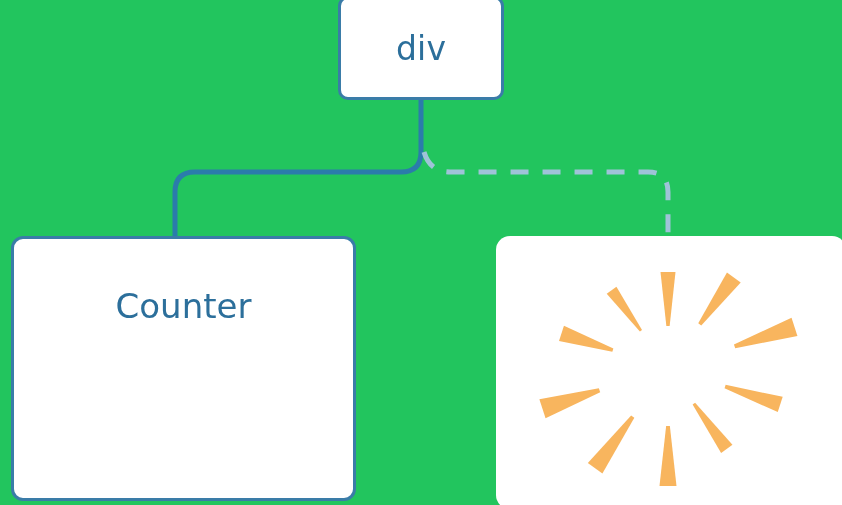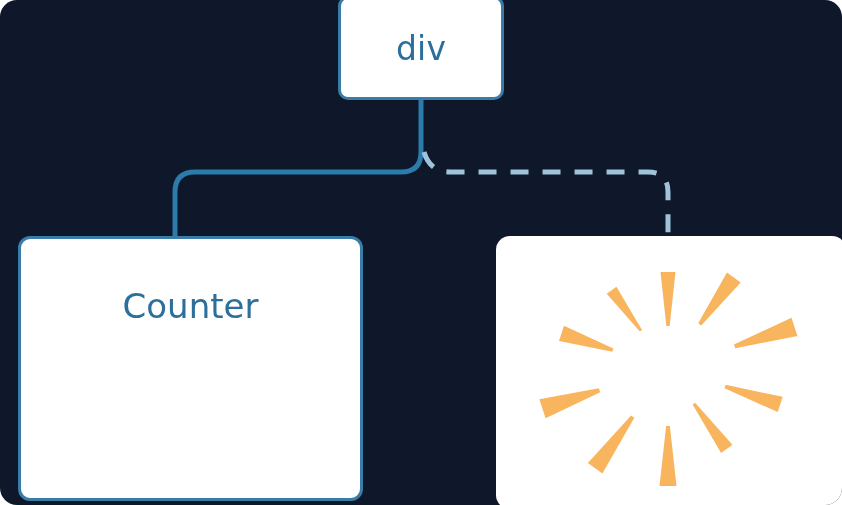--- a/index.html
+++ b/index.html
@@ -10,23 +10,22 @@
   body {
     width: 842px;
     height: 505px;
     overflow: hidden;
     font-family: "DejaVu Sans", "Liberation Sans", sans-serif;
   }
   #stage {
     position: relative;
     width: 842px;
     height: 505px;
-    background: #0f172a;
+    background: #22c55e;
     overflow: hidden;
-    border-radius: 17px;
   }
   #connectors {
     position: absolute;
     left: 0;
     top: 0;
     width: 842px;
     height: 505px;
     pointer-events: none;
   }
 
@@ -48,21 +47,21 @@
     justify-content: center;
   }
   #node-div .node-title {
     font-size: 33px;
     color: #2c6f9b;
     letter-spacing: 0.2px;
     line-height: 1;
   }
 
   #node-counter {
-    left: 18px;
+    left: 11px;
     top: 236px;
     width: 345px;
     height: 265px;
     border: 3px solid #3a7ca8;
     border-radius: 12px;
     display: flex;
     flex-direction: column;
     align-items: center;
   }
   #node-counter .node-title {

